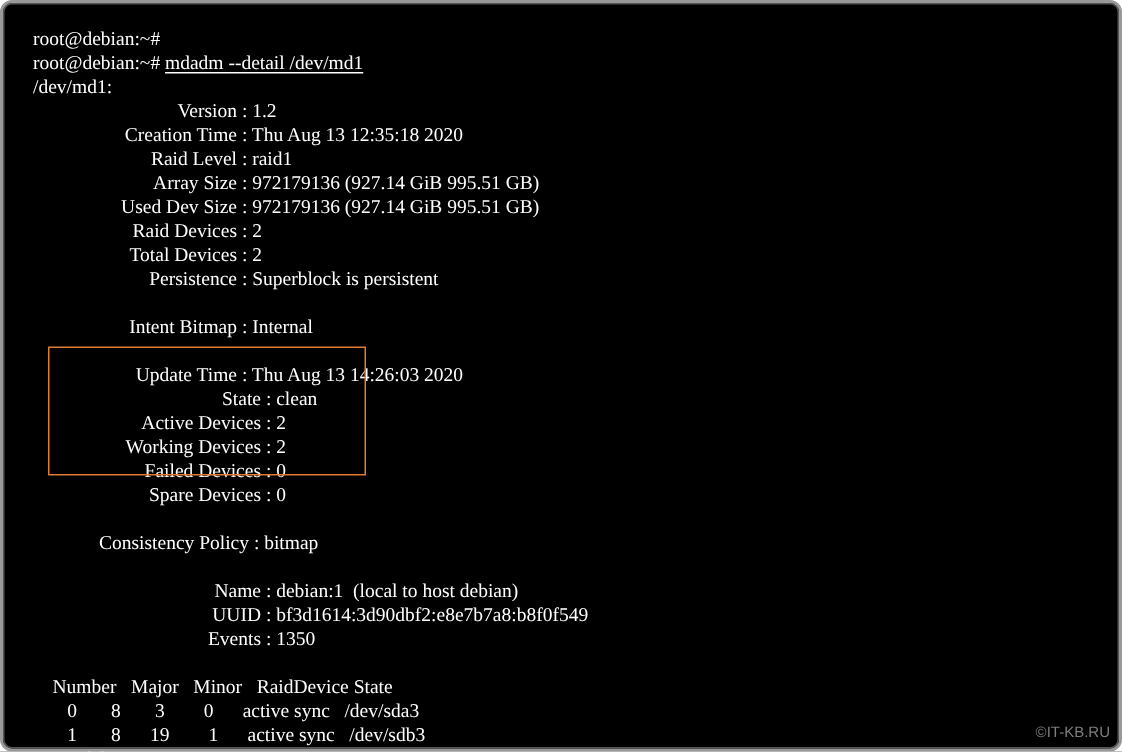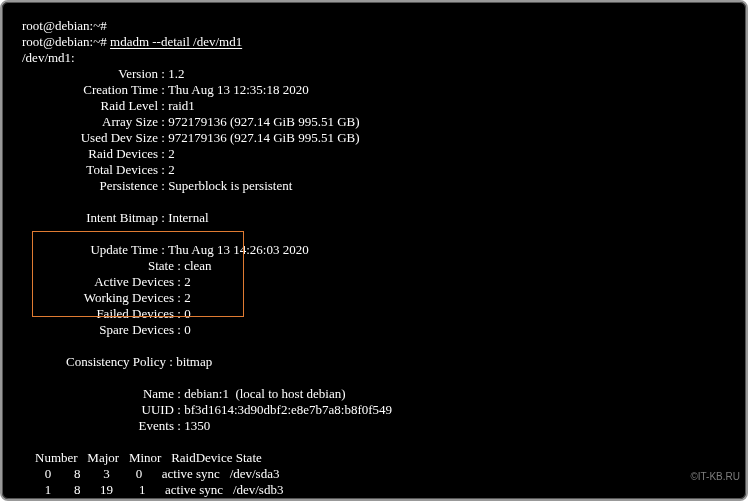--- a/index.html
+++ b/index.html
@@ -45,21 +45,21 @@
     border: 1px solid #e07b32;
     left: 30px;
     top: 229px;
     width: 210px;
     height: 84px;
     pointer-events: none;
   }
   .watermark {
     position: absolute;
     right: 6px;
-    bottom: 14px;
+    bottom: 2px;
     color: #7e7e7e;
     font-family: Arial, Helvetica, sans-serif;
     font-size: 10px;
     letter-spacing: 0;
   }
   .row { display: inline; }
   .label { display: inline-block; text-align: right; }
   .val   { display: inline; }
   .tblhdr, .tblrow { display: inline; }
 </style>

